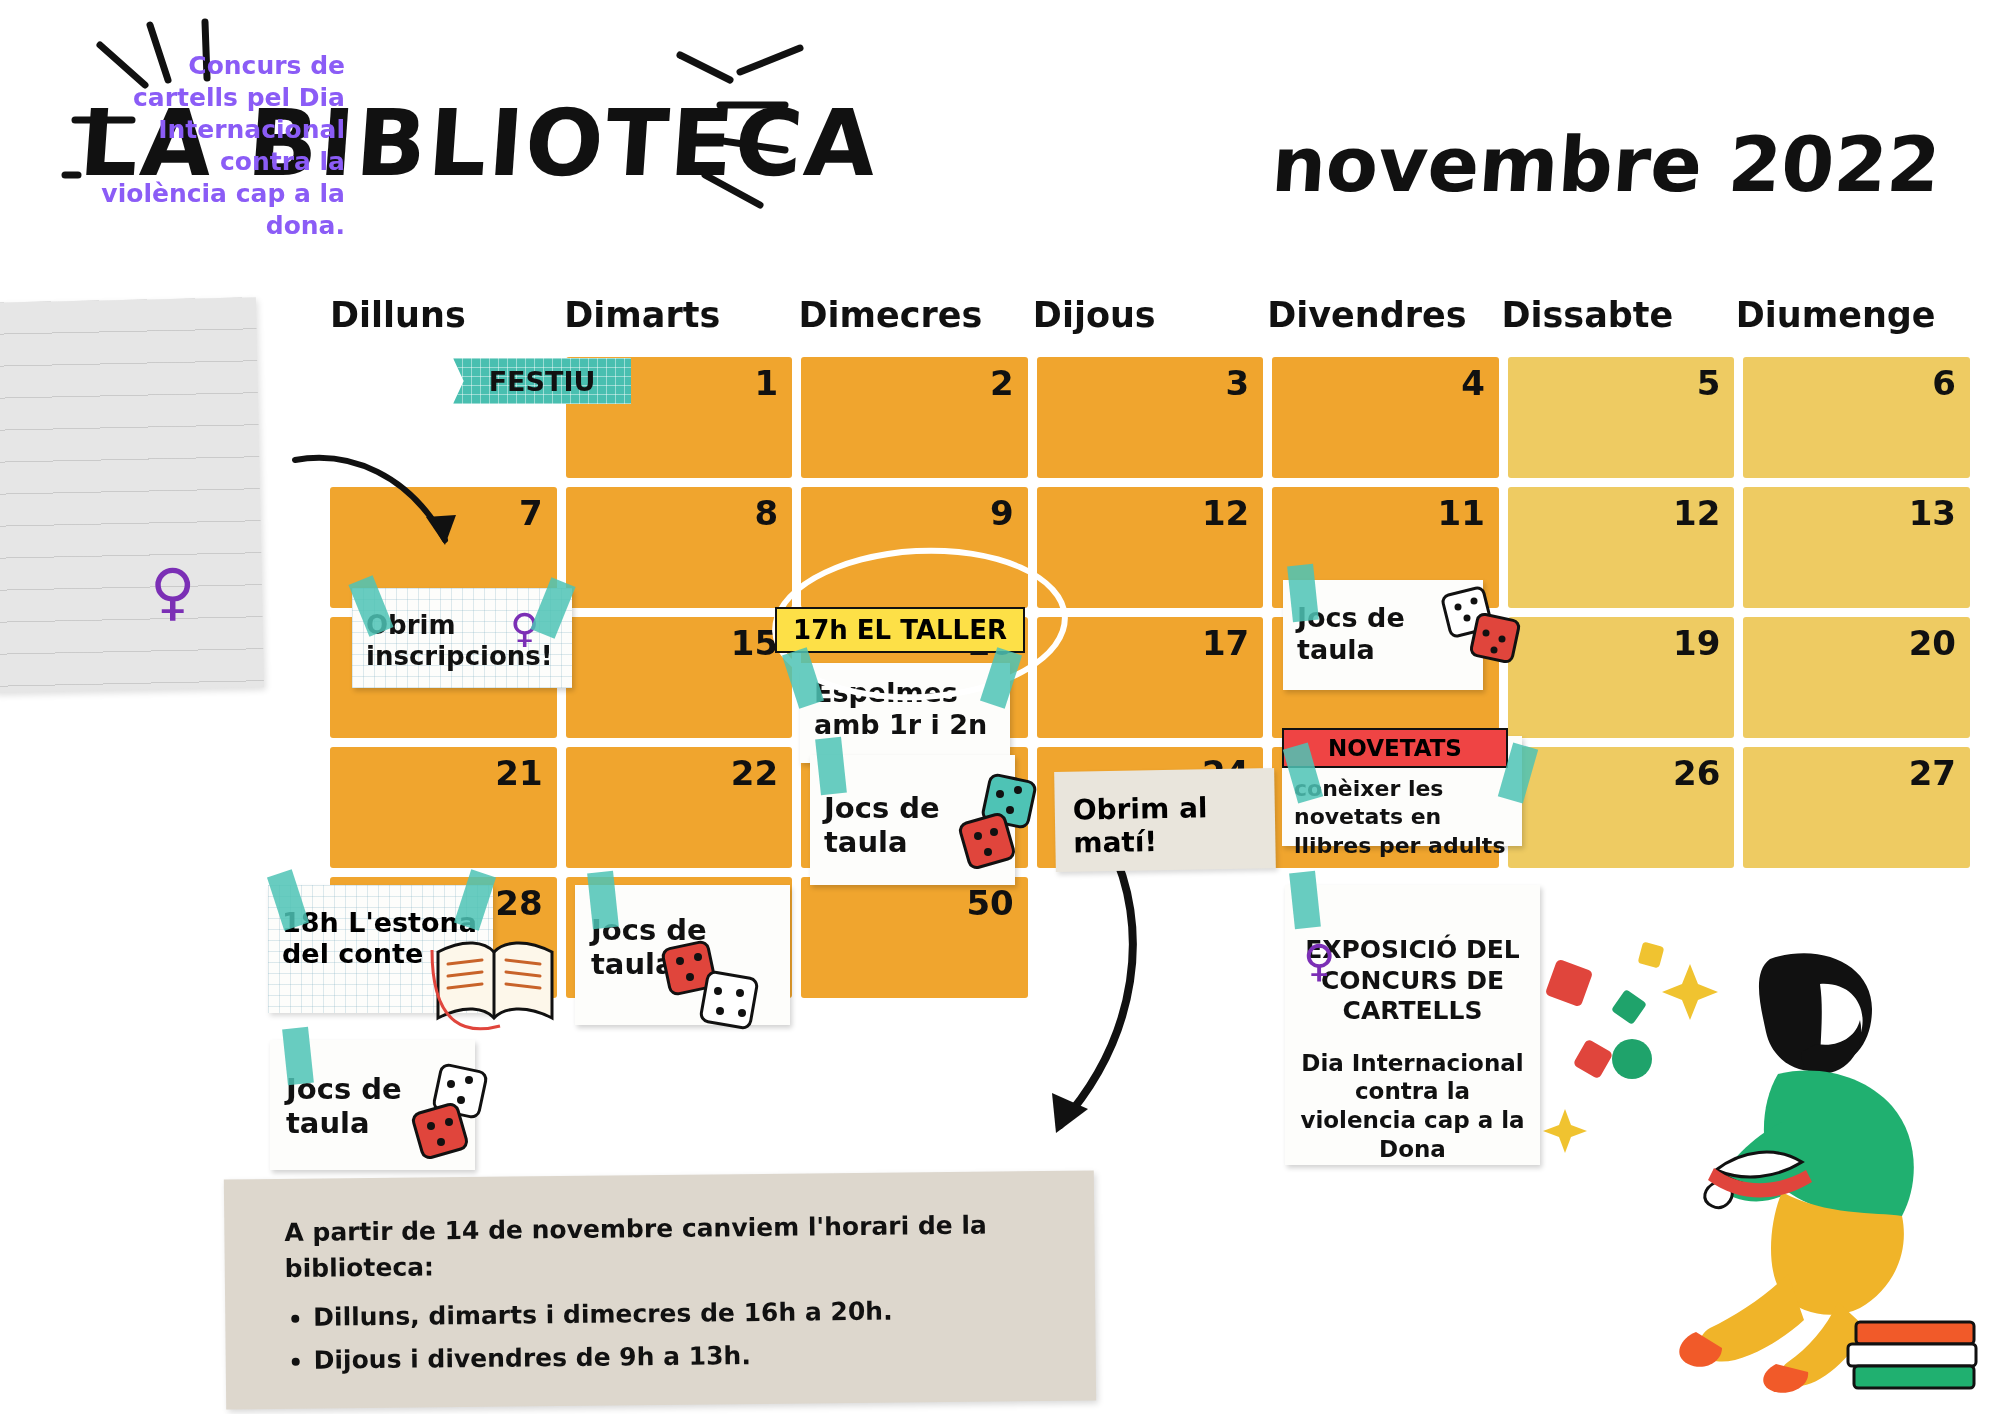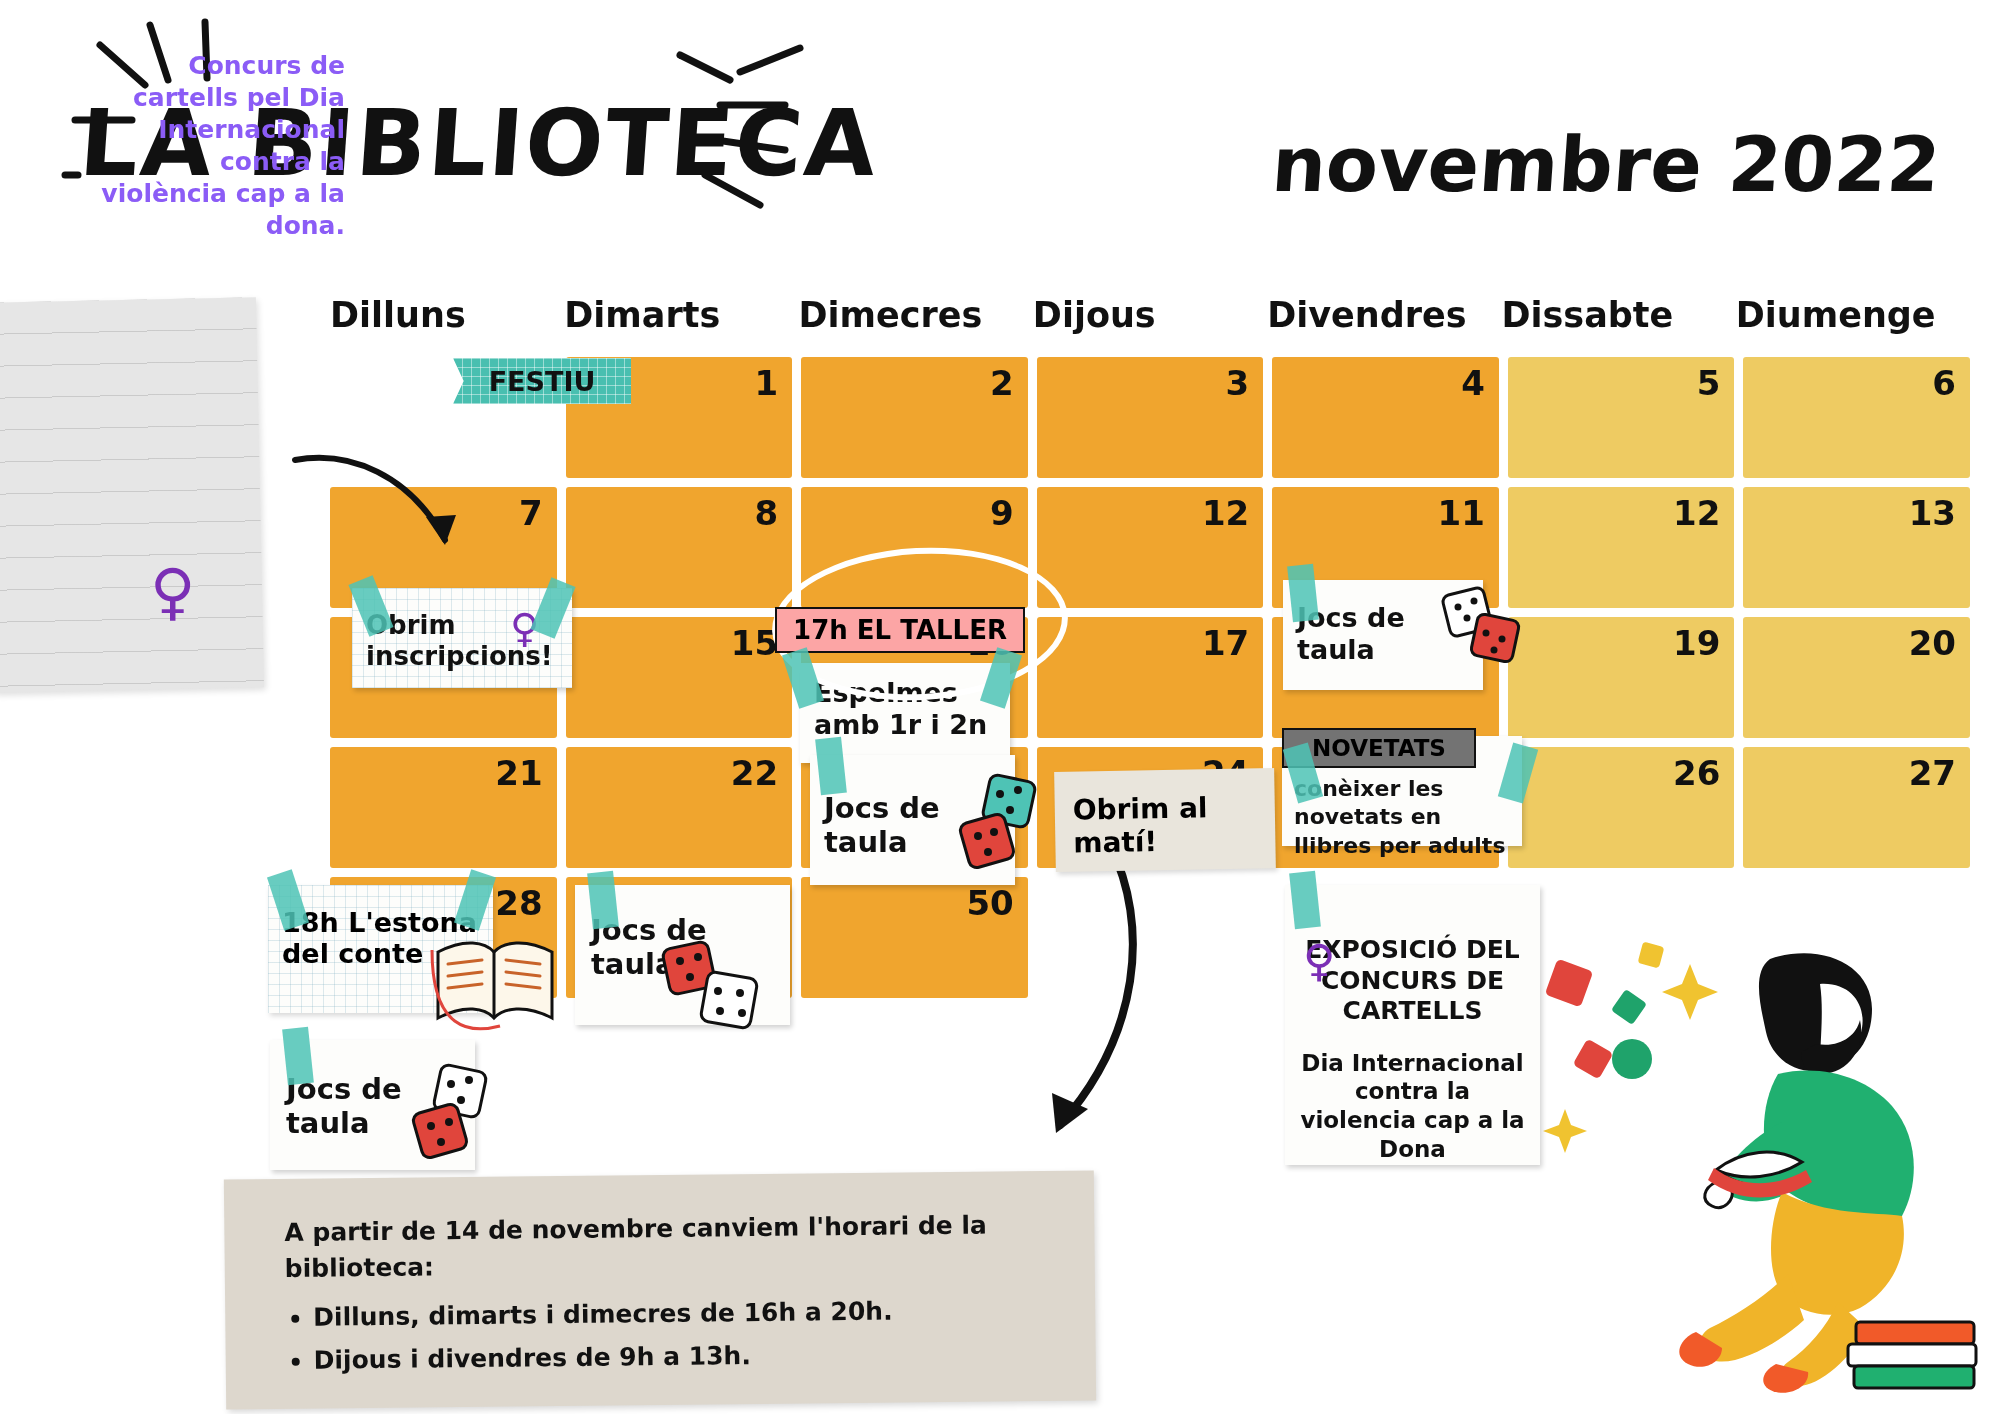--- a/index.html
+++ b/index.html
@@ -169,40 +169,40 @@
     border:6px solid #ffffff;
     border-radius:50%;
     transform:rotate(-3deg);
     z-index:8;
     pointer-events:none;
   }
   #taller-label {
     position:absolute;
     left:775px; top:607px;
     width:250px;
-    background:#fca5a5;
+    background:#fde047;
     border:2px solid #111;
     text-align:center;
     font-size:26px;
     font-weight:bold;
     padding:6px 4px;
     z-index:9;
   }
   #espelmes-note {
     left:800px; top:663px;
     width:210px; height:100px;
     padding:14px 10px 0 14px;
     font-size:27px;
   }
 
   #novetats-label {
     position:absolute;
     left:1282px; top:728px;
-    width:194px;
-    background:#737373;
+    width:226px;
+    background:#ef4444;
     border:2px solid #111;
     text-align:center;
     font-size:23px;
     font-weight:bold;
     padding:5px 4px;
     z-index:9;
   }
   #novetats-note {
     left:1282px; top:736px;
     width:240px; height:110px;

